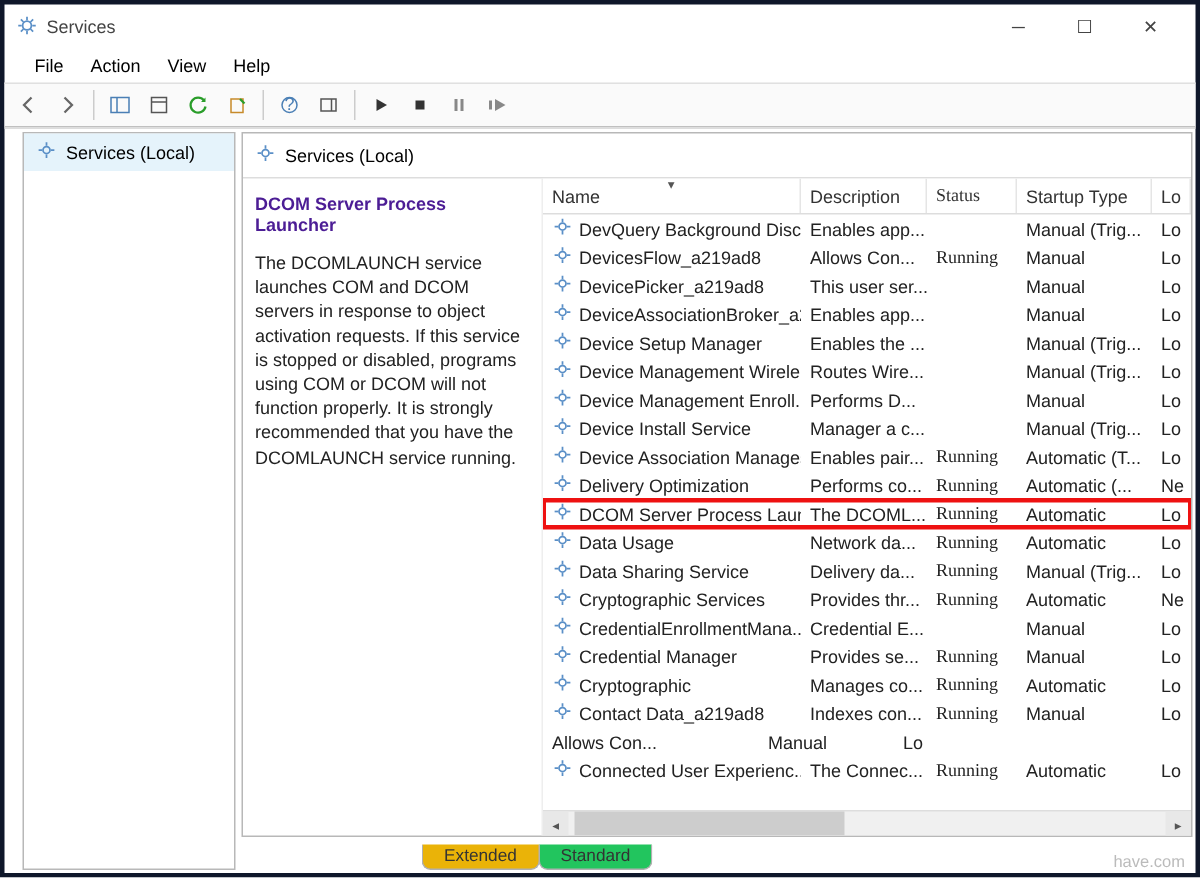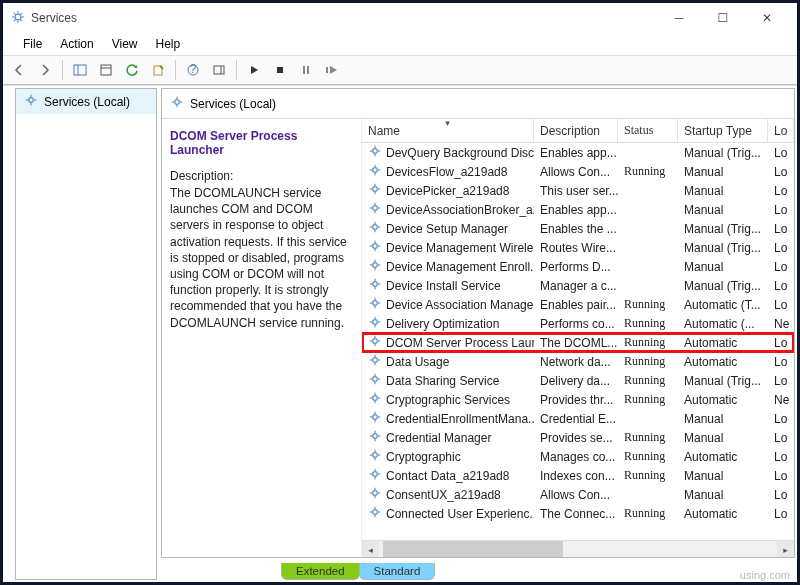--- a/index.html
+++ b/index.html
@@ -36,22 +36,22 @@
 .cell.name { gap: 4px; }
 .c-name { width: 172px; }
 .c-desc { width: 84px; }
 .c-status { width: 60px; font-family: Liberation Serif, serif; }
 .c-startup { width: 90px; }
 .c-logon { width: 26px; }
 .scroll-h { height: 17px; border-top: 1px solid #ddd; background: #f0f0f0; display: flex; }
 .scroll-h .thumb { width: 180px; height: 100%; background: #cdcdcd; margin-left: 4px; }
 .scroll-h .arrow { width: 17px; height: 17px; background: #e8e8e8; display: flex; align-items: center; justify-content: center; font-size: 9px; color: #555; }
 .tabs { height: 22px; display: flex; align-items: flex-end; padding-left: 120px; }
-.tab { padding: 2px 14px; border: 1px solid #b0b0b0; border-top: none; border-radius: 0 0 6px 6px; background: #7dd3fc; margin-right: -1px; font-size: 11.5px; color: #333; cursor: default; }
-.tab.active { background: #84cc16; }
+.tab { padding: 2px 14px; border: 1px solid #b0b0b0; border-top: none; border-radius: 0 0 6px 6px; background: #22c55e; margin-right: -1px; font-size: 11.5px; color: #333; cursor: default; }
+.tab.active { background: #eab308; }
 .gear-icon svg { width: 14px; height: 14px; }
 .watermark { position: absolute; bottom: 4px; right: 10px; font-size: 11px; color: #bbb; }
 </style>
 </head>
 <body>
 
 <div class="window">
 
   <div class="titlebar">
     <span class="title-icon gear-icon">
@@ -187,21 +187,20 @@
                   <line x1="17" y1="12" x2="21" y2="12"></line>
                 </g>
               </svg>
           </span>
           <span>Services (Local)</span>
         </div>
 
         <div class="right-body">
           <div class="detail-pane">
             <div class="detail-title">DCOM Server Process Launcher</div>
-            <div class="detail-label">Description:</div>
             <div class="detail-text">The DCOMLAUNCH service launches COM and DCOM servers in response to object activation requests. If this service is stopped or disabled, programs using COM or DCOM will not function properly. It is strongly recommended that you have the DCOMLAUNCH service running.</div>
           </div>
 
           <div class="list-pane">
             <div class="cols">
               <div class="col c-name">
                   <span>Name</span>
                   <span class="sort-arrow">▾</span>
                 </div>
               <div class="col c-desc">Description</div>
@@ -528,32 +527,20 @@
                         </g>
                       </svg></span>
                     <span>Contact Data_a219ad8</span>
                   </div>
                   <div class="cell c-desc">Indexes con...</div>
                   <div class="cell c-status">Running</div>
                   <div class="cell c-startup">Manual</div>
                   <div class="cell c-logon">Lo</div>
                 </div>
                 <div class="row">
-                  <div class="cell name c-name">
-                    <span class="gear-icon"><svg width="14" height="14" viewBox="0 0 24 24">
-                        <circle cx="12" cy="12" r="4" fill="none" stroke="#5a8fc7" stroke-width="2"></circle>
-                        <g stroke="#5a8fc7" stroke-width="2">
-                          <line x1="12" y1="3" x2="12" y2="7"></line>
-                          <line x1="12" y1="17" x2="12" y2="21"></line>
-                          <line x1="3" y1="12" x2="7" y2="12"></line>
-                          <line x1="17" y1="12" x2="21" y2="12"></line>
-                        </g>
-                      </svg></span>
-                    <span>ConsentUX_a219ad8</span>
-                  </div>
                   <div class="cell c-desc">Allows Con...</div>
                   <div class="cell c-status"></div>
                   <div class="cell c-startup">Manual</div>
                   <div class="cell c-logon">Lo</div>
                 </div>
                 <div class="row">
                   <div class="cell name c-name">
                     <span class="gear-icon"><svg width="14" height="14" viewBox="0 0 24 24">
                         <circle cx="12" cy="12" r="4" fill="none" stroke="#5a8fc7" stroke-width="2"></circle>
                         <g stroke="#5a8fc7" stroke-width="2">
@@ -582,13 +569,13 @@
       </div>
 
       <div class="tabs">
         <div class="tab active">Extended</div>
         <div class="tab">Standard</div>
       </div>
     </div>
   </div>
 </div>
 
-<div class="watermark">using.com</div>
+<div class="watermark">have.com</div>
 
 </body></html>

